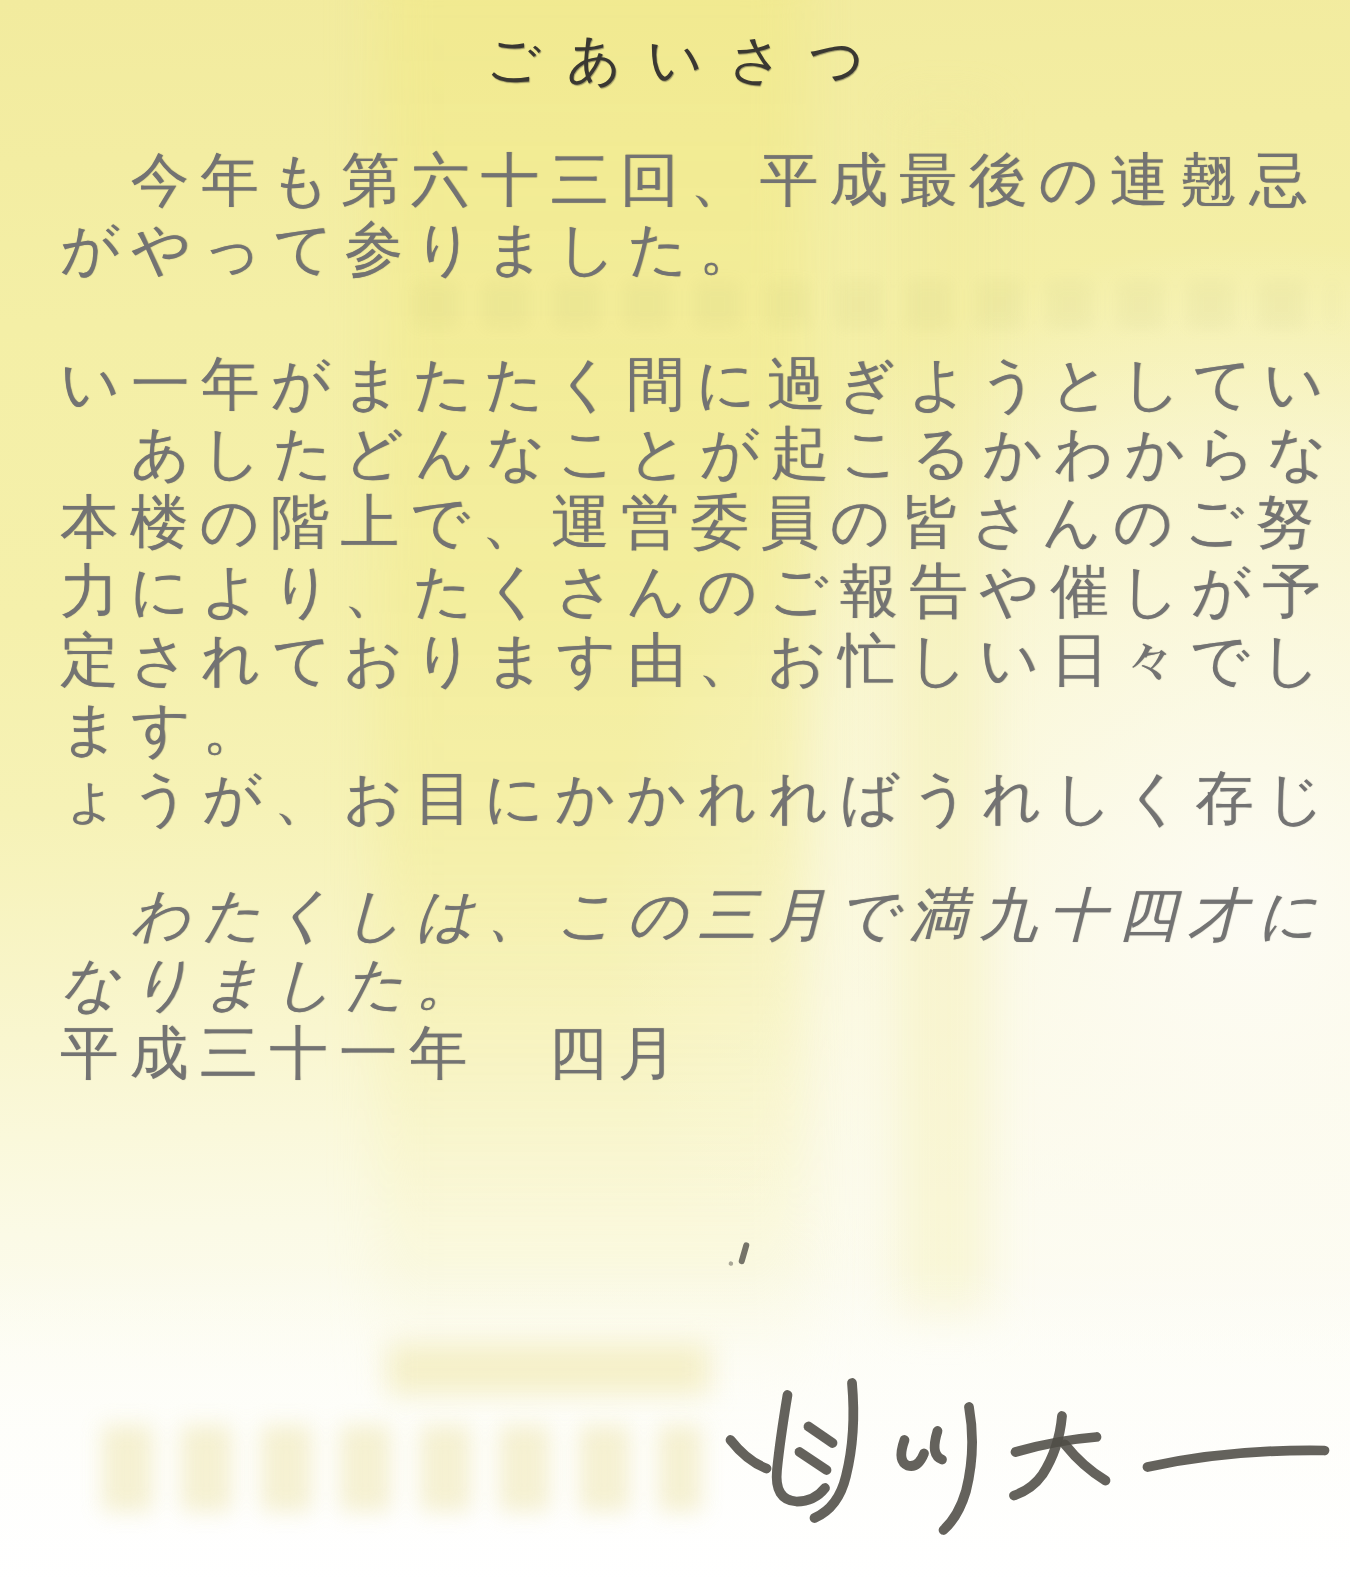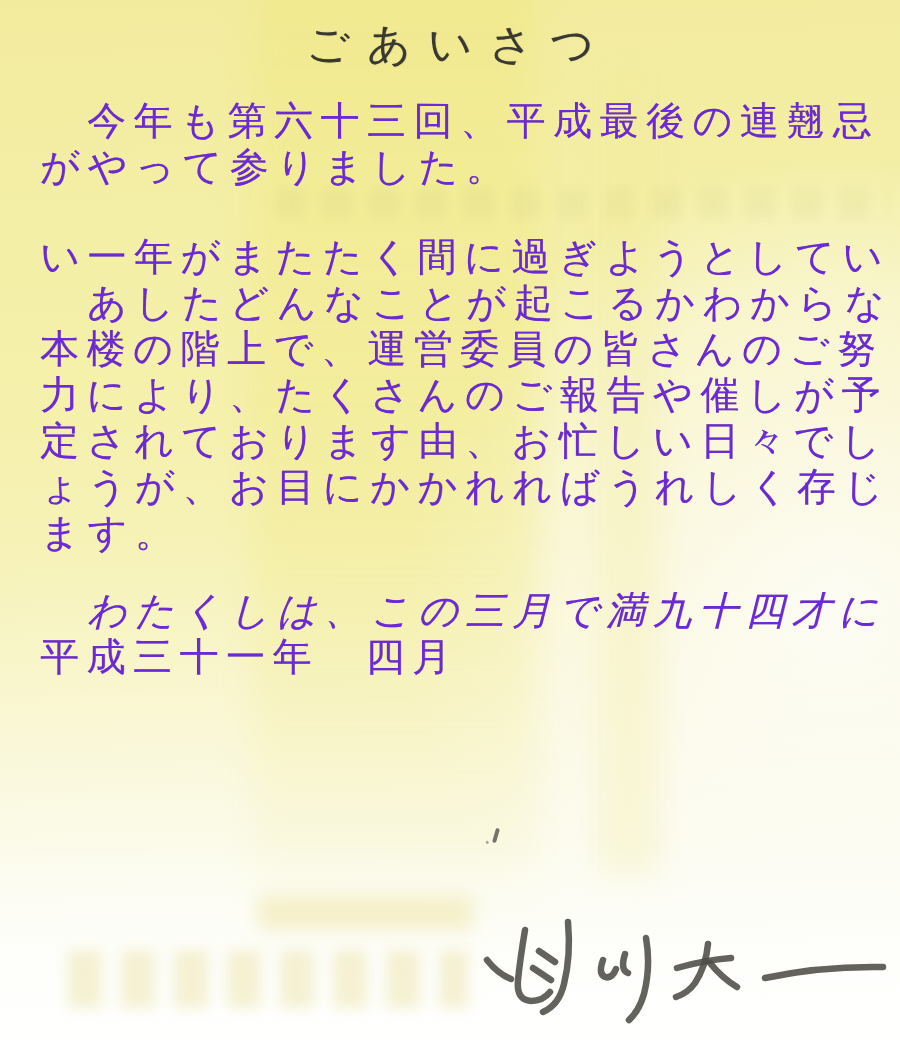--- a/index.html
+++ b/index.html
@@ -32,24 +32,24 @@
       rgba(160,165,90,.22) 0 30px, rgba(160,165,90,0) 30px 47px);
     filter:blur(5px);opacity:.32;}
   .ghost-top{position:absolute;left:258px;top:896px;width:215px;height:34px;
     background:rgba(238,230,165,.55);filter:blur(9px);}
   .ghost-blobs{position:absolute;left:68px;top:950px;width:400px;height:58px;
     background:repeating-linear-gradient(90deg,
       rgba(232,221,150,.55) 0 34px, rgba(232,221,150,0) 34px 53px);
     filter:blur(7px);opacity:.75;}
   
   .title{position:absolute;top:16px;left:0;width:100%;text-align:center;
-    font-size:43px;letter-spacing:17px;text-indent:17px;color:#3a3832;
+    font-size:36px;letter-spacing:17px;text-indent:17px;color:#3a3832;
     text-shadow:.4px .4px .7px rgba(58,56,48,.5);white-space:nowrap;}
   .body{position:absolute;left:40px;top:98px;width:845px;
-    color:#6d28d9;font-size:39px;line-height:46px;
+    color:#737373;font-size:39px;line-height:46px;
     text-shadow:.4px .4px .6px rgba(62,60,52,.5);}
   .line{white-space:nowrap;letter-spacing:7.5px;height:46px;}
   .indent{text-indent:47px;}
   .p1{margin-bottom:44px;}
   .p2{margin-bottom:32px;}
   .p3{margin-bottom:0;font-style:italic;}
   .date-line{white-space:nowrap;letter-spacing:7.5px;height:46px;}
   
   .speck{position:absolute;left:494px;top:828px;width:4px;height:15px;
     background:#55534c;transform:rotate(16deg);border-radius:2px;opacity:.8;}
@@ -82,25 +82,26 @@
     <div class="p1">
       <div class="line indent">今年も第六十三回、平成最後の連翹忌</div>
       <div class="line">がやって参りました。</div>
     </div>
     <div class="p2">
       <div class="line">い一年がまたたく間に過ぎようとしてい</div>
       <div class="line indent">あしたどんなことが起こるかわからな</div>
       <div class="line">本楼の階上で、運営委員の皆さんのご努</div>
       <div class="line">力により、たくさんのご報告や催しが予</div>
       <div class="line">定されております由、お忙しい日々でし</div>
+      <div class="line">ます。</div>
       <div class="line">ょうが、お目にかかれればうれしく存じ</div>
-      <div class="line">ます。</div>
     </div>
     <div class="p3">
       <div class="line indent">わたくしは、この三月で満九十四才に</div>
+      <div class="line">なりました。</div>
     </div>
     <div class="date-line">平成三十一年　四月</div>
   </div>
 
   <div class="speck"></div>
 
   <div class="signature">
     <svg viewBox="0 0 430 138" aria-label="北川太一">
 
       <path class="sig-stroke" d="M22,52 Q33,66 46,71"></path>

